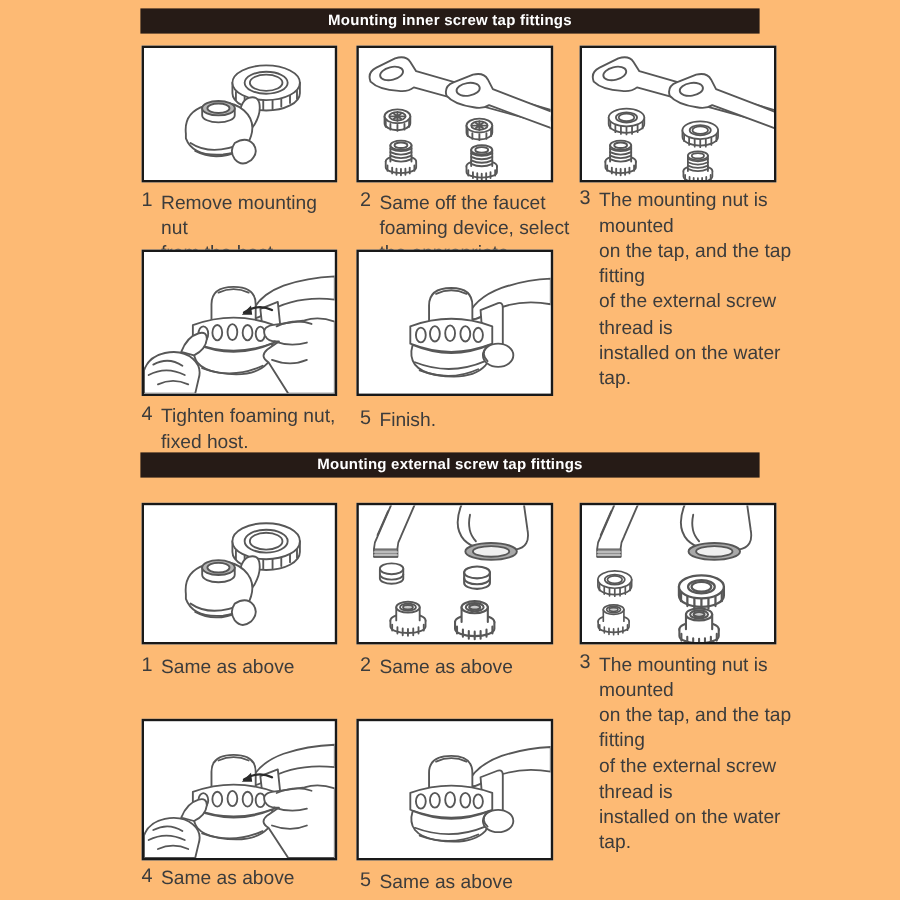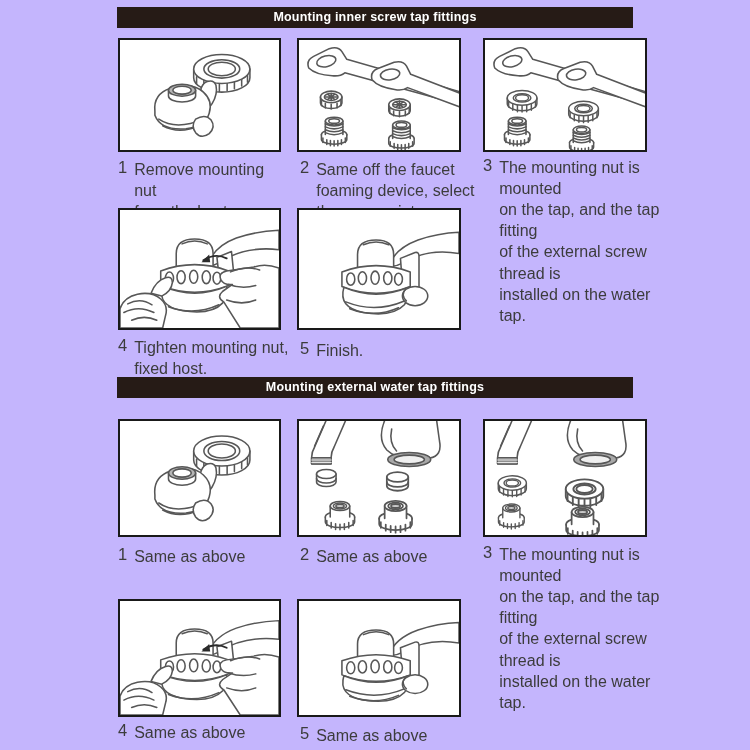--- a/index.html
+++ b/index.html
@@ -1,16 +1,16 @@
 <!DOCTYPE html>
 <html><head>
 <meta charset="utf-8">
 <style>
   html,body{margin:0;padding:0;background:#ffffff;}
-  .sheet{position:relative;width:750px;height:750px;background:#c4b5fd;overflow:hidden;
+  .sheet{position:relative;width:750px;height:750px;background:#fdba74;overflow:hidden;
          font-family:"Liberation Sans",sans-serif;}
   .hdr{position:absolute;left:117px;width:516px;height:21px;background:#261b16;color:#ffffff;
        font-size:12.5px;font-weight:700;text-align:center;line-height:21px;letter-spacing:.2px;}
   .box{position:absolute;border:2px solid #191919;background:#ffffff;box-sizing:border-box;}
   .box svg{display:block;width:100%;height:100%;}
   .cap{position:absolute;display:flex;gap:7px;color:#3c3c3c;align-items:flex-start;}
   .cap .num{font-size:16.5px;line-height:1;margin-top:0px;font-weight:400;}
   .cap .txt{font-size:16px;line-height:1.32;white-space:pre-line;}
   .art{stroke:#575757;stroke-width:1.6;fill:#ffffff;stroke-linejoin:round;stroke-linecap:round;}
 </style>
@@ -230,30 +230,30 @@
       </svg>
   </div>
   <div class="box" style="left:297px;top:208px;width:164px;height:122px">
     <svg preserveAspectRatio="none">
         <use href="#sym-finish"></use>
       </svg>
   </div>
 
   <div class="cap" style="left:118px;top:337px;width:172px">
     <span class="num">4</span>
-    <span class="txt">Tighten mounting nut,
+    <span class="txt">Tighten foaming nut,
 fixed host.</span>
   </div>
   <div class="cap" style="left:300px;top:340px;width:172px">
     <span class="num">5</span>
     <span class="txt">Finish.</span>
   </div>
 
   <div class="hdr" style="top:377px">
-    <span>Mounting external water tap fittings</span>
+    <span>Mounting external screw tap fittings</span>
   </div>
 
   <div class="box" style="left:118px;top:419px;width:163px;height:118px">
     <svg preserveAspectRatio="none">
         <use href="#sym-host"></use>
       </svg>
   </div>
   <div class="box" style="left:297px;top:419px;width:164px;height:118px">
     <svg preserveAspectRatio="none">
         <use href="#sym-acc-ext"></use>

